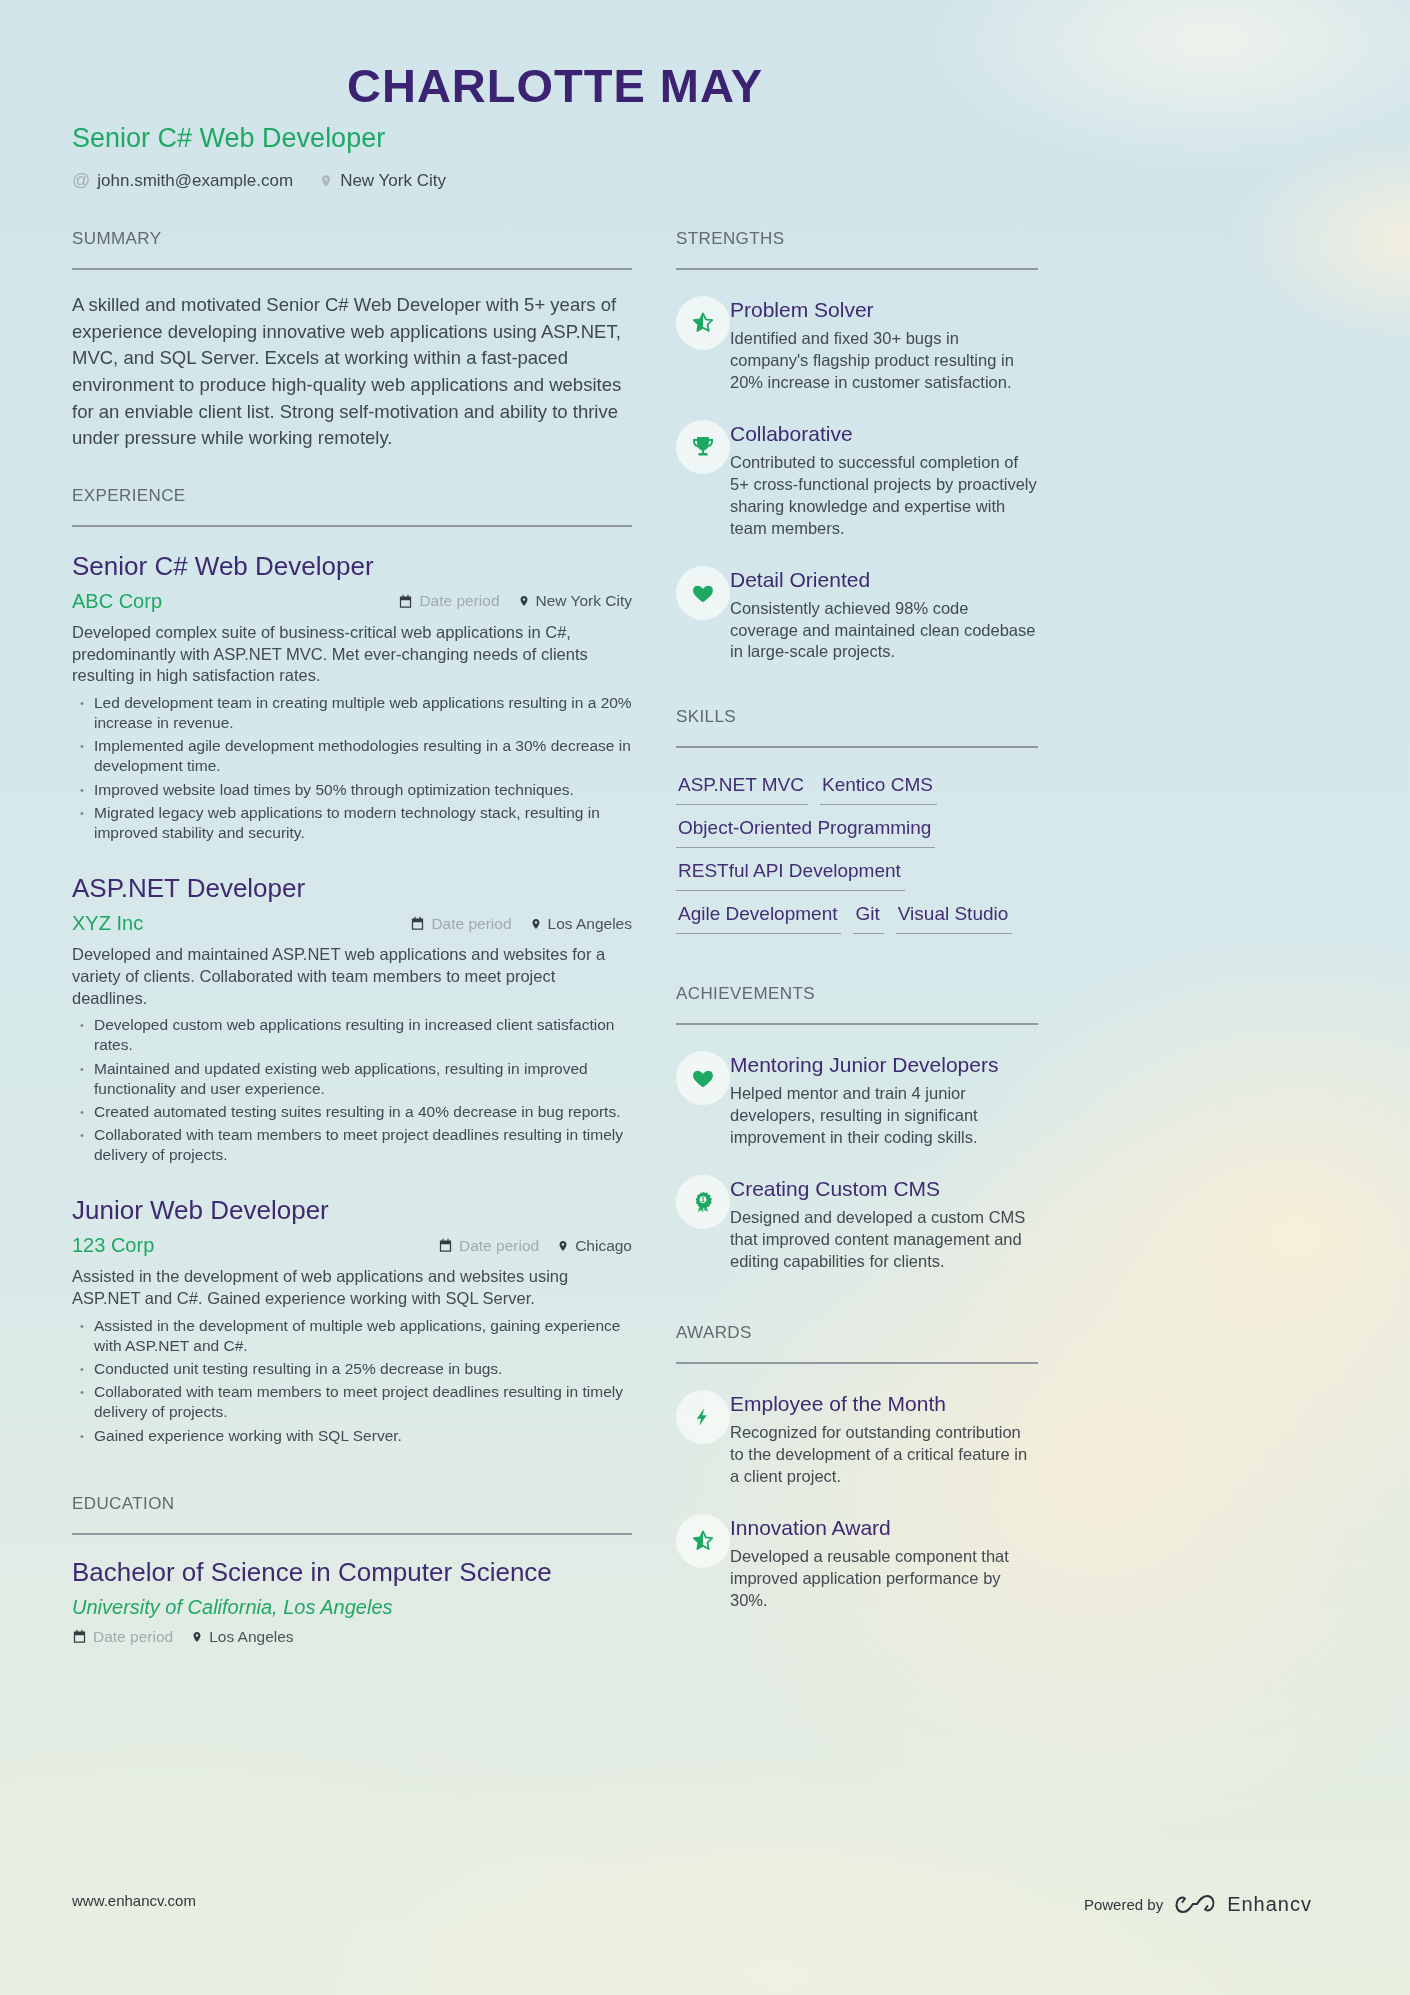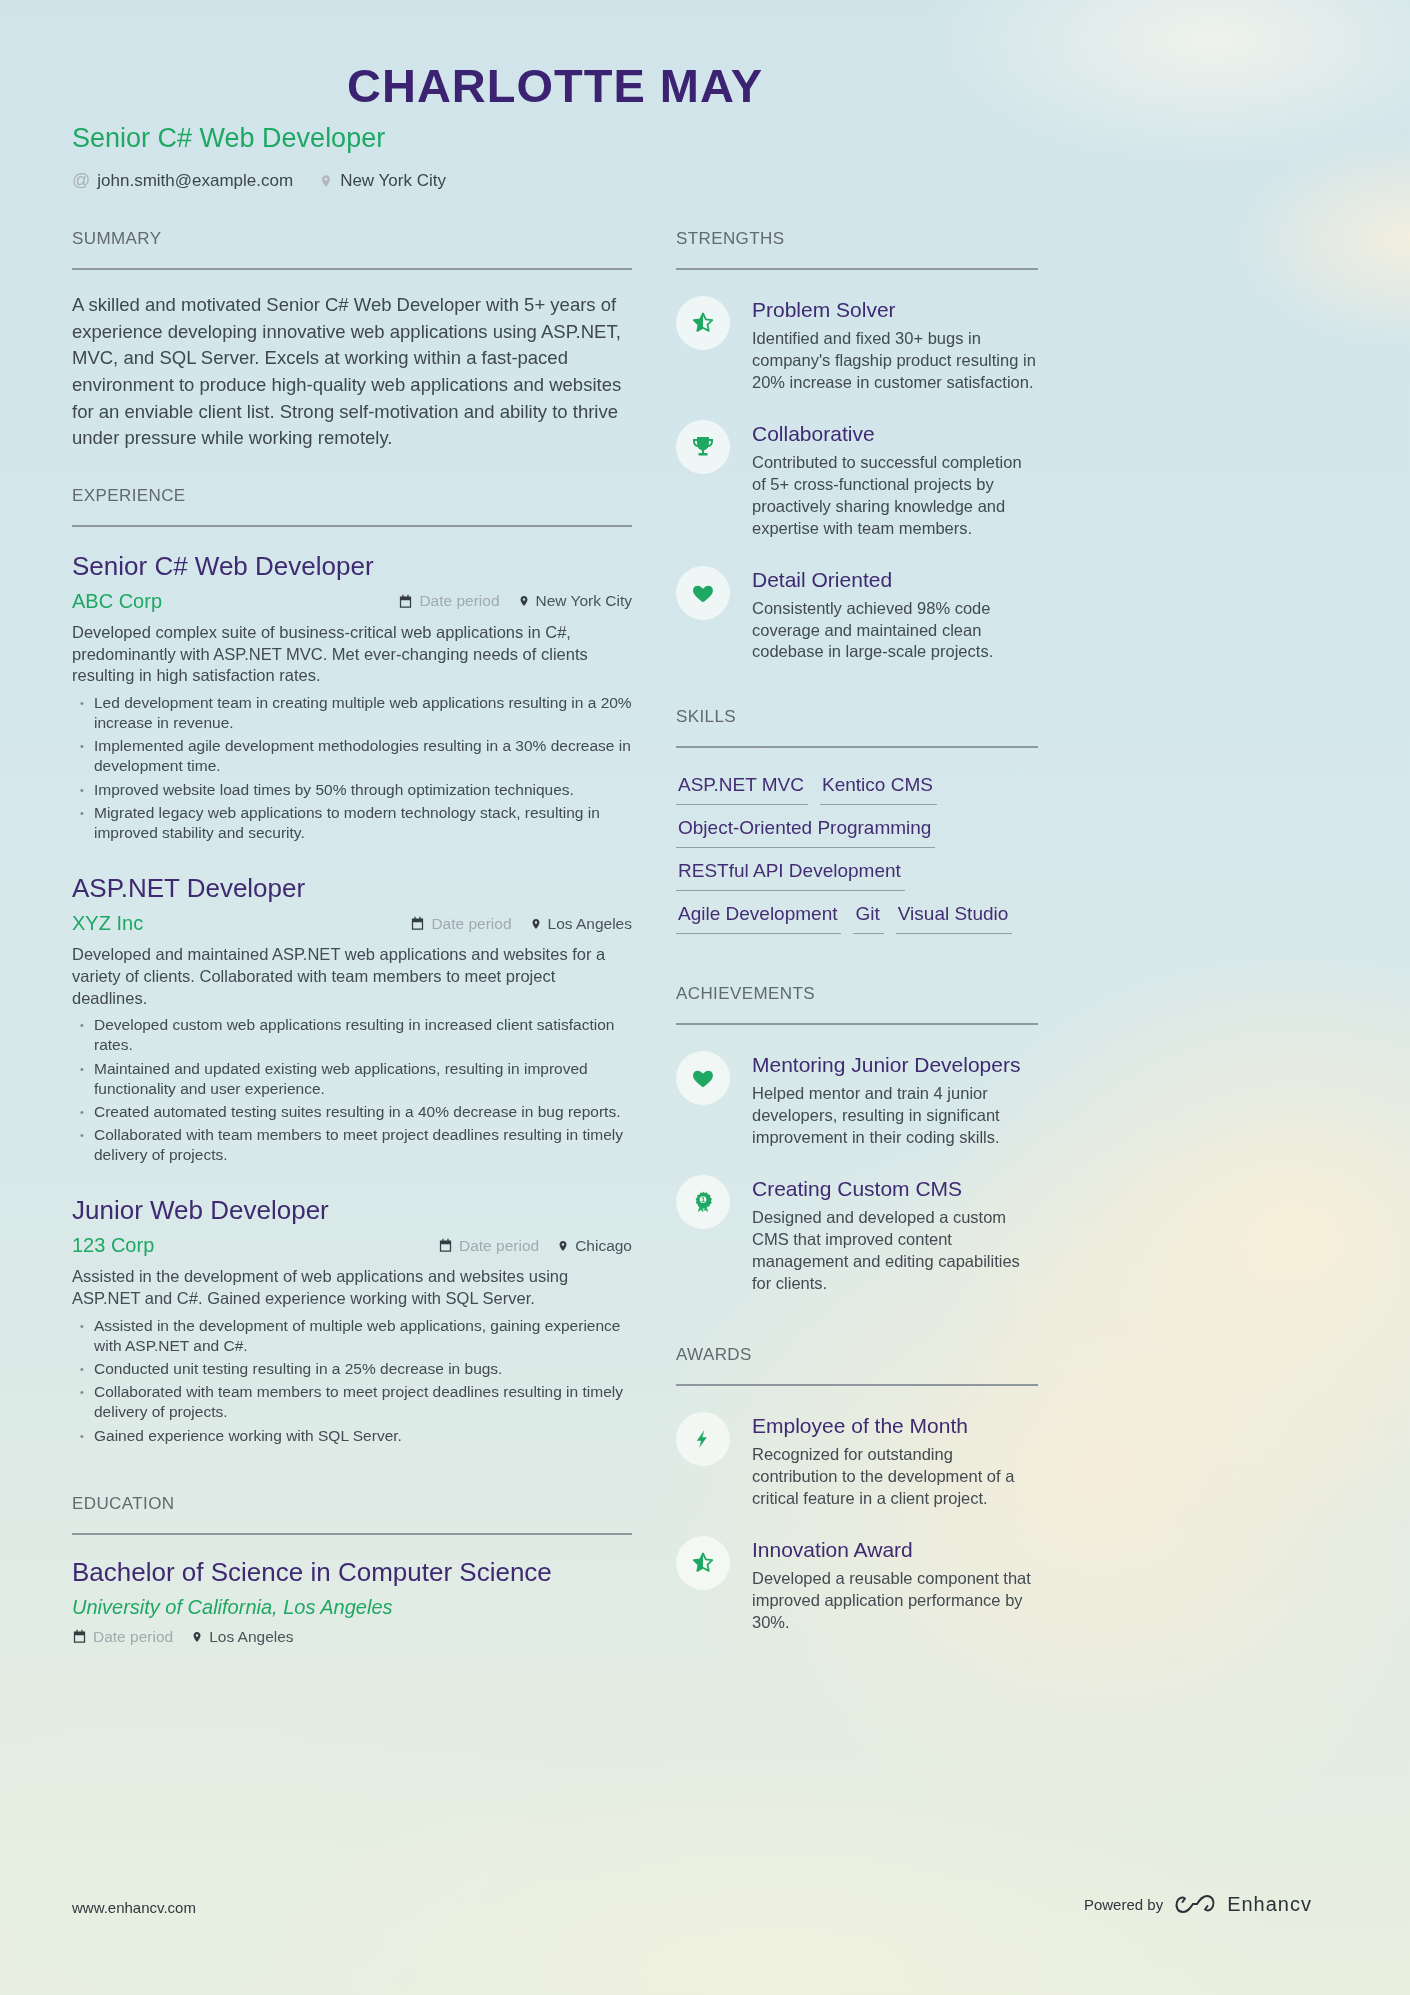--- a/index.html
+++ b/index.html
@@ -59,40 +59,40 @@
   ul.bullets li::before{
     content:"•"; position:absolute; left:8px; top:0; color:#7d848b; font-size:11px; line-height:20px;
   }
 
   
   .edu-degree{ font-size:26px; font-weight:500; color:#3f2a72; margin-top:22px; }
   .edu-school{ font-size:20px; font-weight:500; color:#1ea863; margin-top:8px;font-style:italic; }
   .edu-meta{ margin-top:9px; }
 
   
-  .side-item{ display:flex; gap:22px; margin-top:26px;justify-content:space-between; }
+  .side-item{ display:flex; gap:0; margin-top:26px;justify-content:space-between; }
   .icon-circle{
     width:54px; height:54px; border-radius:50%; flex:none;
     background:rgba(250,252,250,.72); display:flex; align-items:center; justify-content:center;
   }
   .side-body{ padding-top:2px; }
   .side-title{ font-size:21px; font-weight:500; color:#3f2a72; margin-bottom:6px; }
   .side-text{ font-size:16.5px; line-height:1.33; color:#434a52; }
 
   
   .skills-wrap{ display:flex; flex-wrap:wrap; column-gap:46px; row-gap:25px; margin-top:26px;gap:12px; }
   .skill{
     font-size:19px; color:#432e75; font-weight:500;
     border-bottom:1.5px solid #969da4; padding:0 4px 8px 2px;
   }
 
   
   .footer{
     position:absolute; left:72px; right:98px; top:1892px;
-    display:flex; justify-content:space-between; align-items:flex-end;
+    display:flex; justify-content:space-between; align-items:flex-start;
   }
   .footer .site{ font-size:15px; color:#30373e; }
   .powered{ display:flex; align-items:center; gap:10px; }
   .powered .pb{ font-size:15px; color:#30373e; }
   .powered .brand{ font-size:20px; color:#2b3138; letter-spacing:1px; }
   svg{ display:block; }
 </style>
 </head>
 <body>
 

